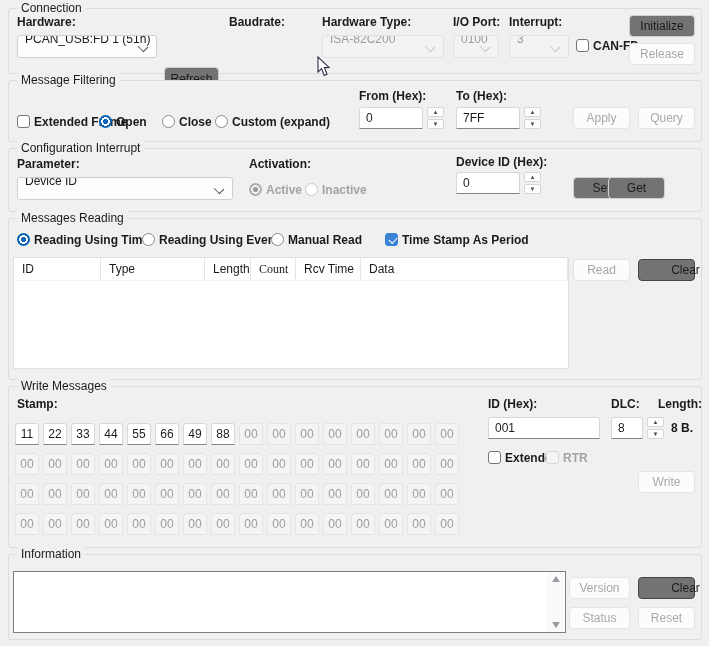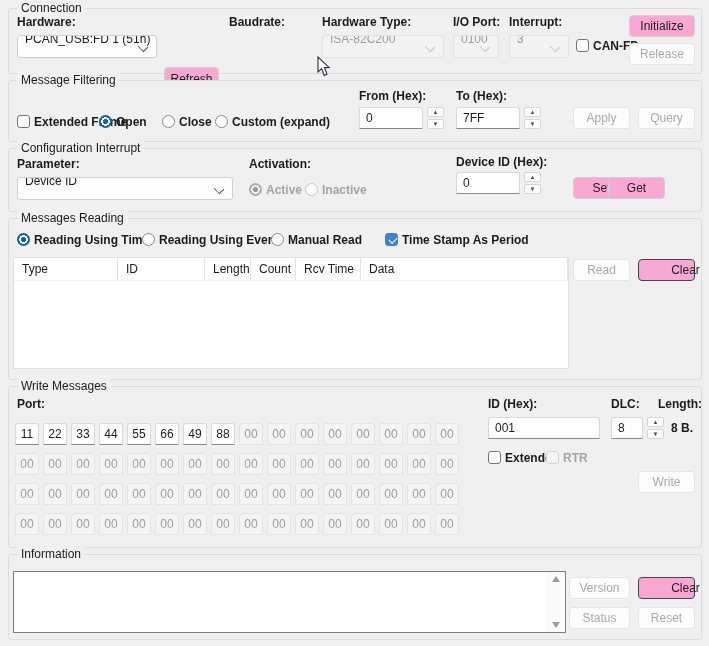--- a/index.html
+++ b/index.html
@@ -6,21 +6,21 @@
   body{
     width:709px;height:646px;background:#f0f0f0;
     font-family:"Liberation Sans","DejaVu Sans",sans-serif;
     font-size:12px;color:#1b1b1b;position:relative;overflow:hidden;
   }
   .grp{position:absolute;border:1px solid #dcdcdc;border-radius:3px;background:#f0f0f0;}
   .grp-title{position:absolute;top:-8px;left:8px;background:#f0f0f0;padding:0 4px;line-height:14px;color:#1b1b1b;}
   .lbl{position:absolute;white-space:nowrap;line-height:14px;font-weight:bold;}
   .dis{color:#a3a3a3;}
   .btn{position:absolute;display:flex;align-items:center;justify-content:center;
-    background:#f9a8d4;border:1px solid #d0d0d0;border-radius:4px;height:22px;
+    background:#737373;border:1px solid #d0d0d0;border-radius:4px;height:22px;
     color:#1b1b1b;white-space:nowrap;box-sizing:border-box;}
   .btn.dark{border-color:#454545;padding-left:38px;}
   .btn.off{color:#a8a8a8;border-color:#e4e4e4;background:#fcfcfc;}
   .combo{position:absolute;display:flex;align-items:center;background:#fdfdfd;
     border:1px solid #cfcfcf;border-radius:3px;height:23px;box-sizing:border-box;
     padding:0 20px 16px 7px;white-space:nowrap;overflow:hidden;}
   .combo .chev{position:absolute;right:9px;top:7px;width:7px;height:7px;
     border-right:1.4px solid #4a4a4a;border-bottom:1.4px solid #4a4a4a;transform:rotate(45deg) scale(1,.85);}
   .combo.off{background:#f3f3f3;border-color:#e2e2e2;color:#9b9b9b;}
   .combo.off .chev{border-color:#c3c3c3;}
@@ -145,35 +145,35 @@
   <div class="radio" style="left:133px;top:14px;"></div>
   <div class="lbl" style="left:150px;top:14px;">Reading Using Event</div>
   <div class="radio" style="left:262px;top:14px;"></div>
   <div class="lbl" style="left:279px;top:14px;">Manual Read</div>
   <div class="chk on" style="left:376px;top:14px;">
       <span class="tick"></span>
     </div>
   <div class="lbl" style="left:393px;top:14px;">Time Stamp As Period</div>
   <div class="lv" style="left:4px;top:38px;width:556px;height:112px;">
     <div class="lv-head">
+        <div class="lv-col" style="width: 87px;">ID</div>
         <div class="lv-col" style="width: 104px;">Type</div>
-        <div class="lv-col" style="width: 87px;">ID</div>
         <div class="lv-col" style="width: 46px;">Length</div>
-        <div class="lv-col" style="width: 45px;">Count</div>
+        <div class="lv-col" style="width: 45px; font-family: Liberation Serif, serif;">Count</div>
         <div class="lv-col" style="width: 65px;">Rcv Time</div>
         <div class="lv-col" style="width: 207px;">Data</div>
       </div>
   </div>
   <div class="btn off" style="left:564px;top:40px;width:57px;">Read</div>
   <div class="btn dark" style="left:629px;top:40px;width:57px;">Clear</div>
 </div>
 
 <div class="grp" style="left:8px;top:386px;width:692px;height:160px;">
   <div class="grp-title">Write Messages</div>
-  <div class="lbl" style="left:8px;top:10px;">Port:</div>
+  <div class="lbl" style="left:8px;top:10px;">Stamp:</div>
   <div>
       <div class="hexrow" style="left: 6px; top: 36px;">
         <div class="hexcell">11</div>
         <div class="hexcell">22</div>
         <div class="hexcell">33</div>
         <div class="hexcell">44</div>
         <div class="hexcell">55</div>
         <div class="hexcell">66</div>
         <div class="hexcell">49</div>
         <div class="hexcell">88</div>

